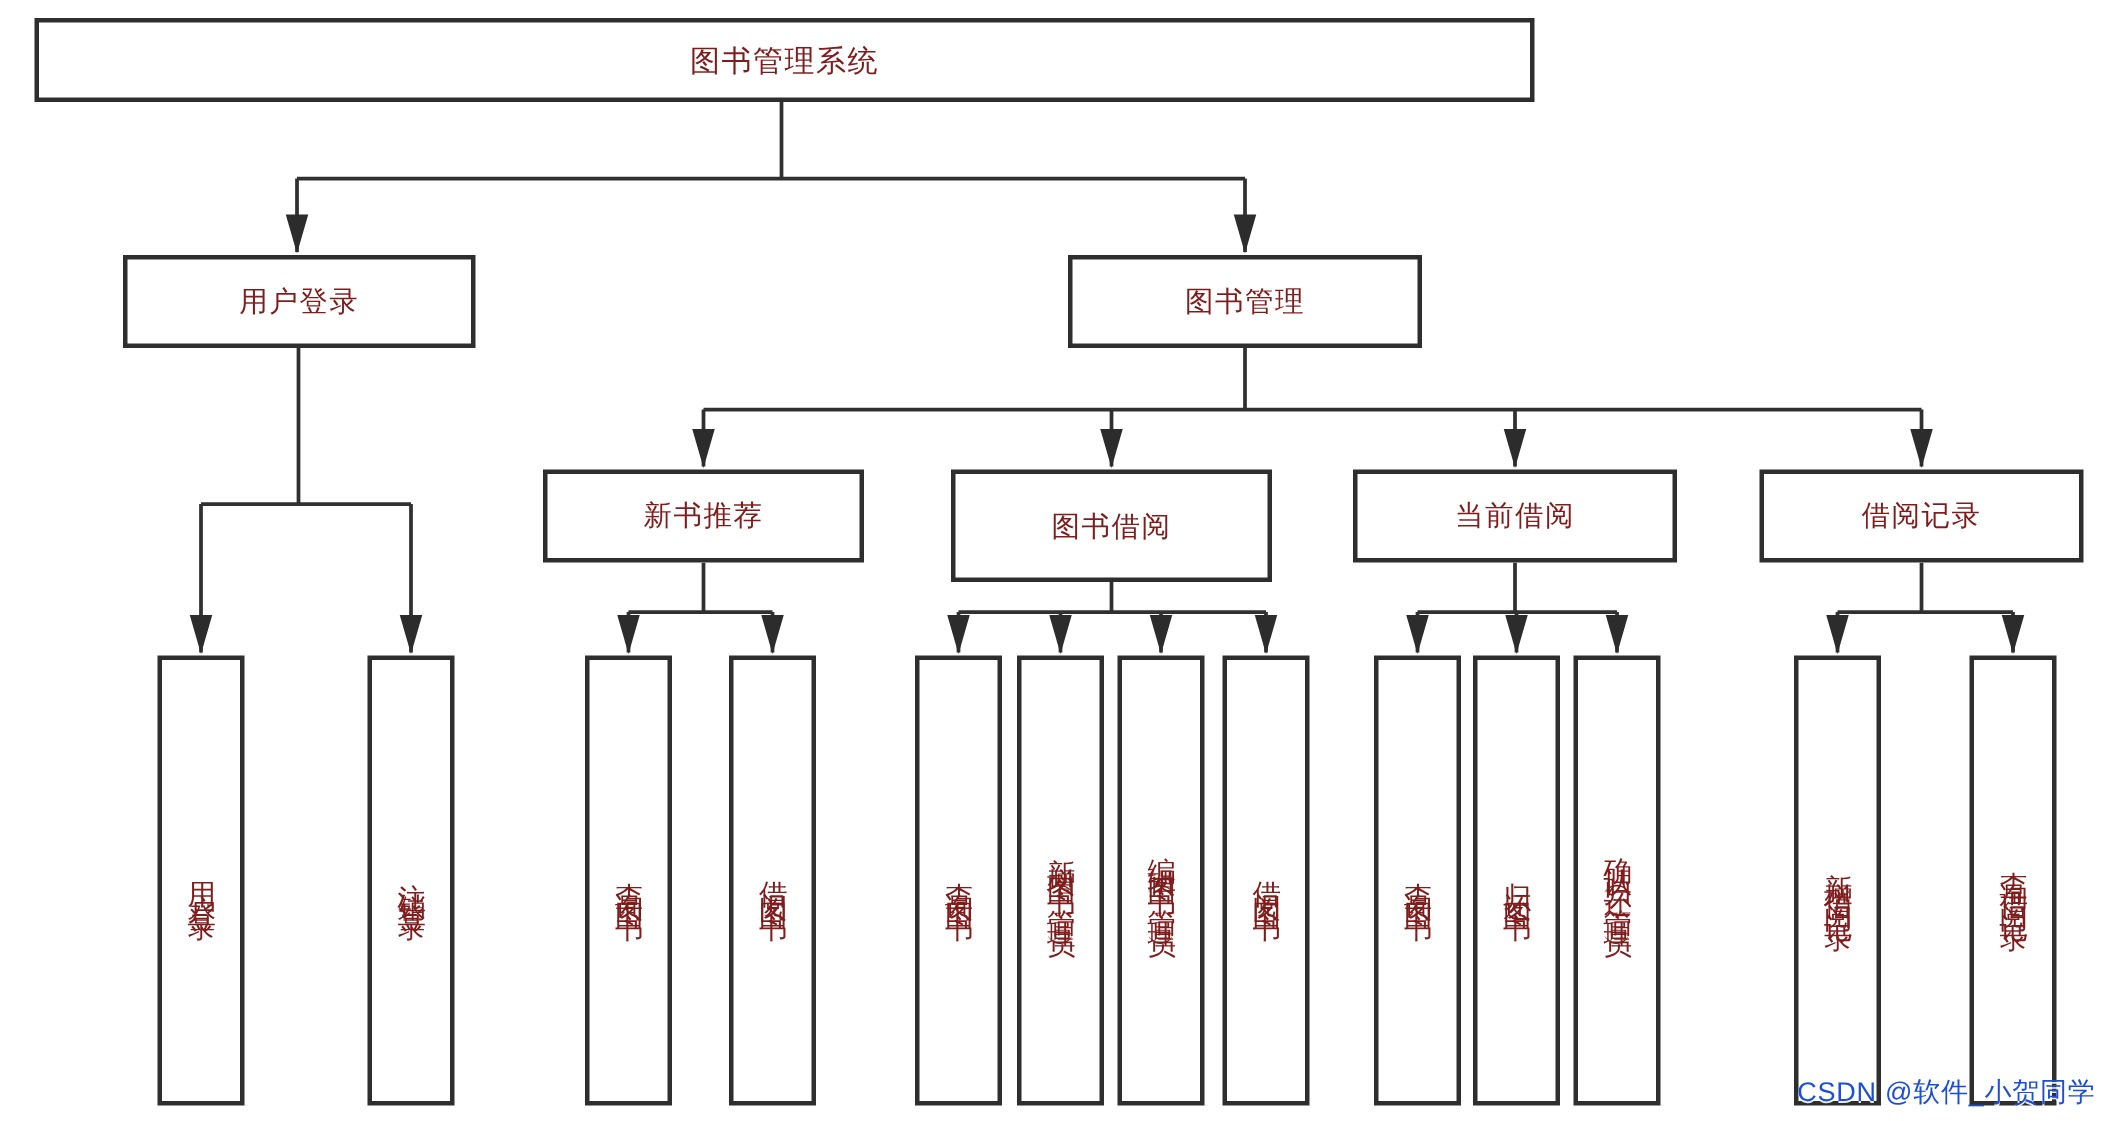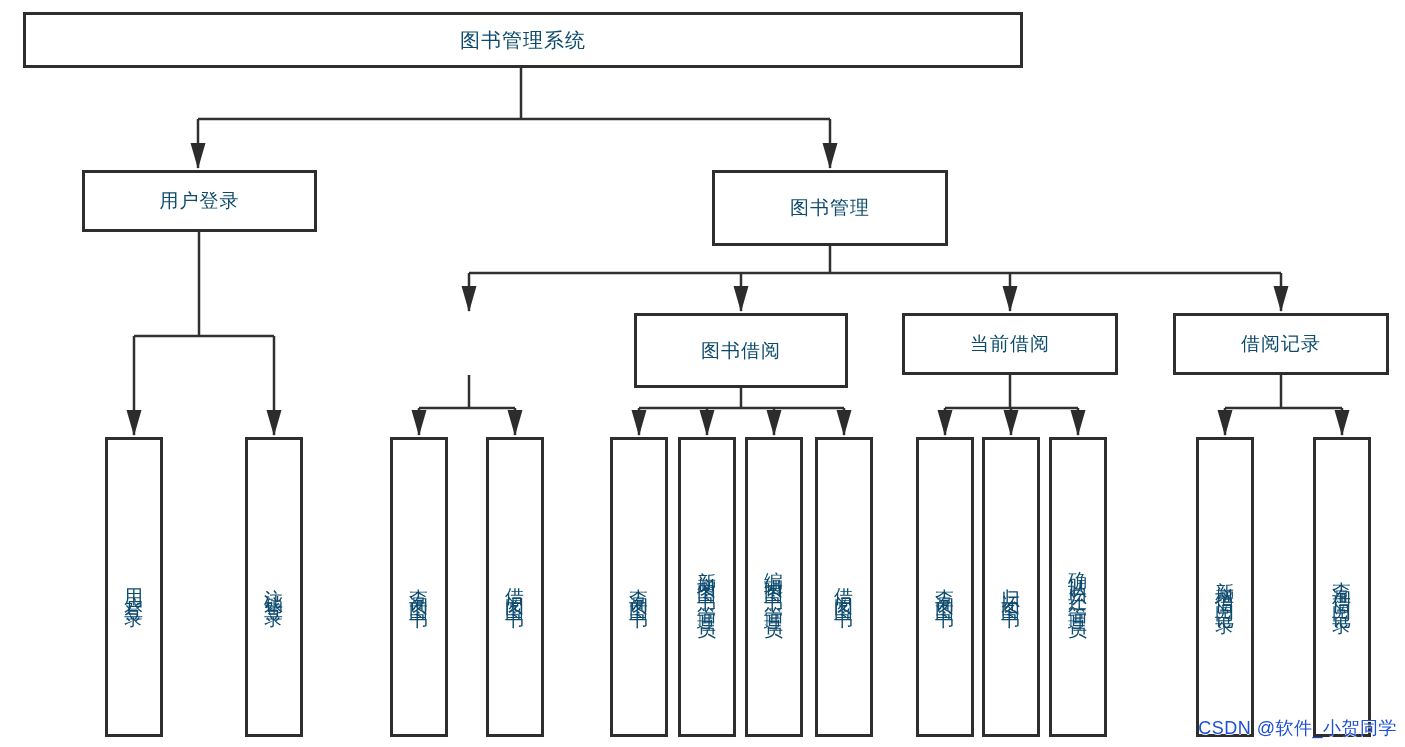--- a/index.html
+++ b/index.html
@@ -19,21 +19,21 @@
   .conn { stroke: #303030; stroke-width: 2.5; fill: none; }
   .arrowhead { fill: #2c2c2c; }
   .box {
     position: absolute;
     box-sizing: border-box;
     background: #ffffff;
     border: 3px solid #2e2e2e;
     display: flex;
     align-items: center;
     justify-content: center;
-    color: #0c4a6e;
+    color: #7f1d1d;
     text-align: center;
   }
   .hbox { font-size: 19px; letter-spacing: 1px; }
   .root-box { font-size: 20px; }
   .leaf {
     writing-mode: vertical-rl;
     text-orientation: mixed;
     font-size: 19px;
     letter-spacing: 7px;
     line-height: 1;
@@ -117,24 +117,27 @@
     <polygon class="arrowhead" points="1334.5,410 1349.5,410 1342,436"></polygon>
   </svg>
 
   <div class="box hbox root-box" style="left:23px; top:12px; width:1000px; height:56px;">
     <span>图书管理系统</span>
   </div>
 
   <div class="box hbox" style="left:82px; top:170px; width:235px; height:62px;">
     <span>用户登录</span>
   </div>
-  <div class="box hbox" style="left:712px; top:170px; width:236px; height:76px;">
+  <div class="box hbox" style="left:712px; top:170px; width:236px; height:62px;">
     <span>图书管理</span>
   </div>
 
+  <div class="box hbox" style="left:362px; top:313px; width:214px; height:62px;">
+    <span>新书推荐</span>
+  </div>
   <div class="box hbox" style="left:634px; top:313px; width:214px; height:75px;">
     <span>图书借阅</span>
   </div>
   <div class="box hbox" style="left:1173px; top:313px; width:216px; height:62px;">
     <span>借阅记录</span>
   </div>
   <div class="box hbox" style="left:902px; top:313px; width:216px; height:62px;">
     <span>当前借阅</span>
   </div>
 

